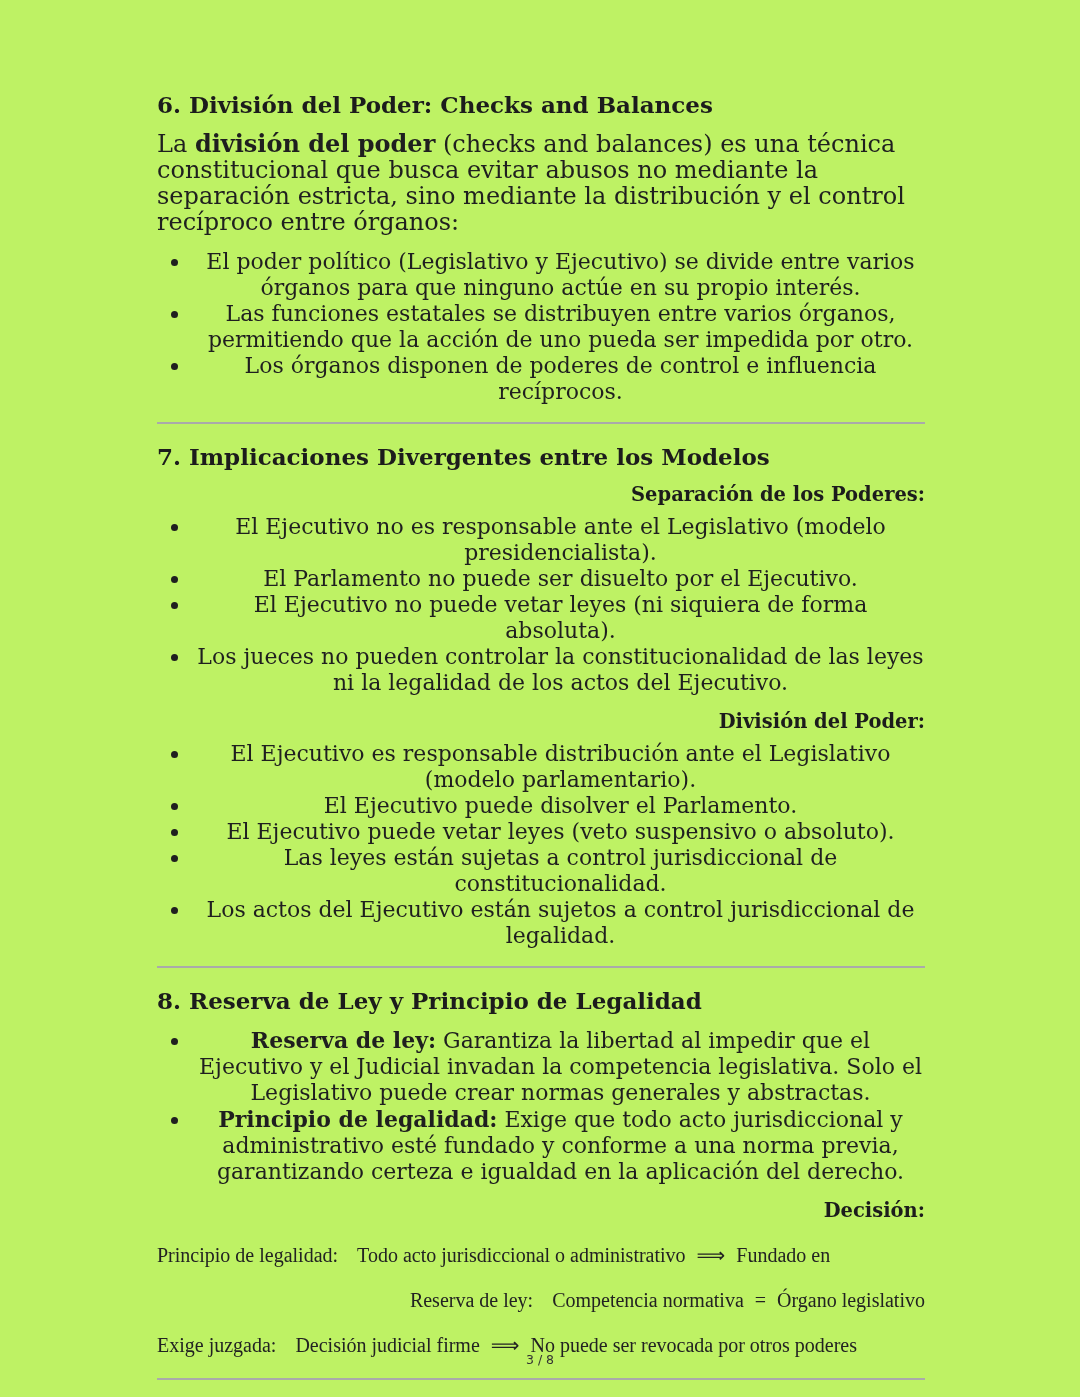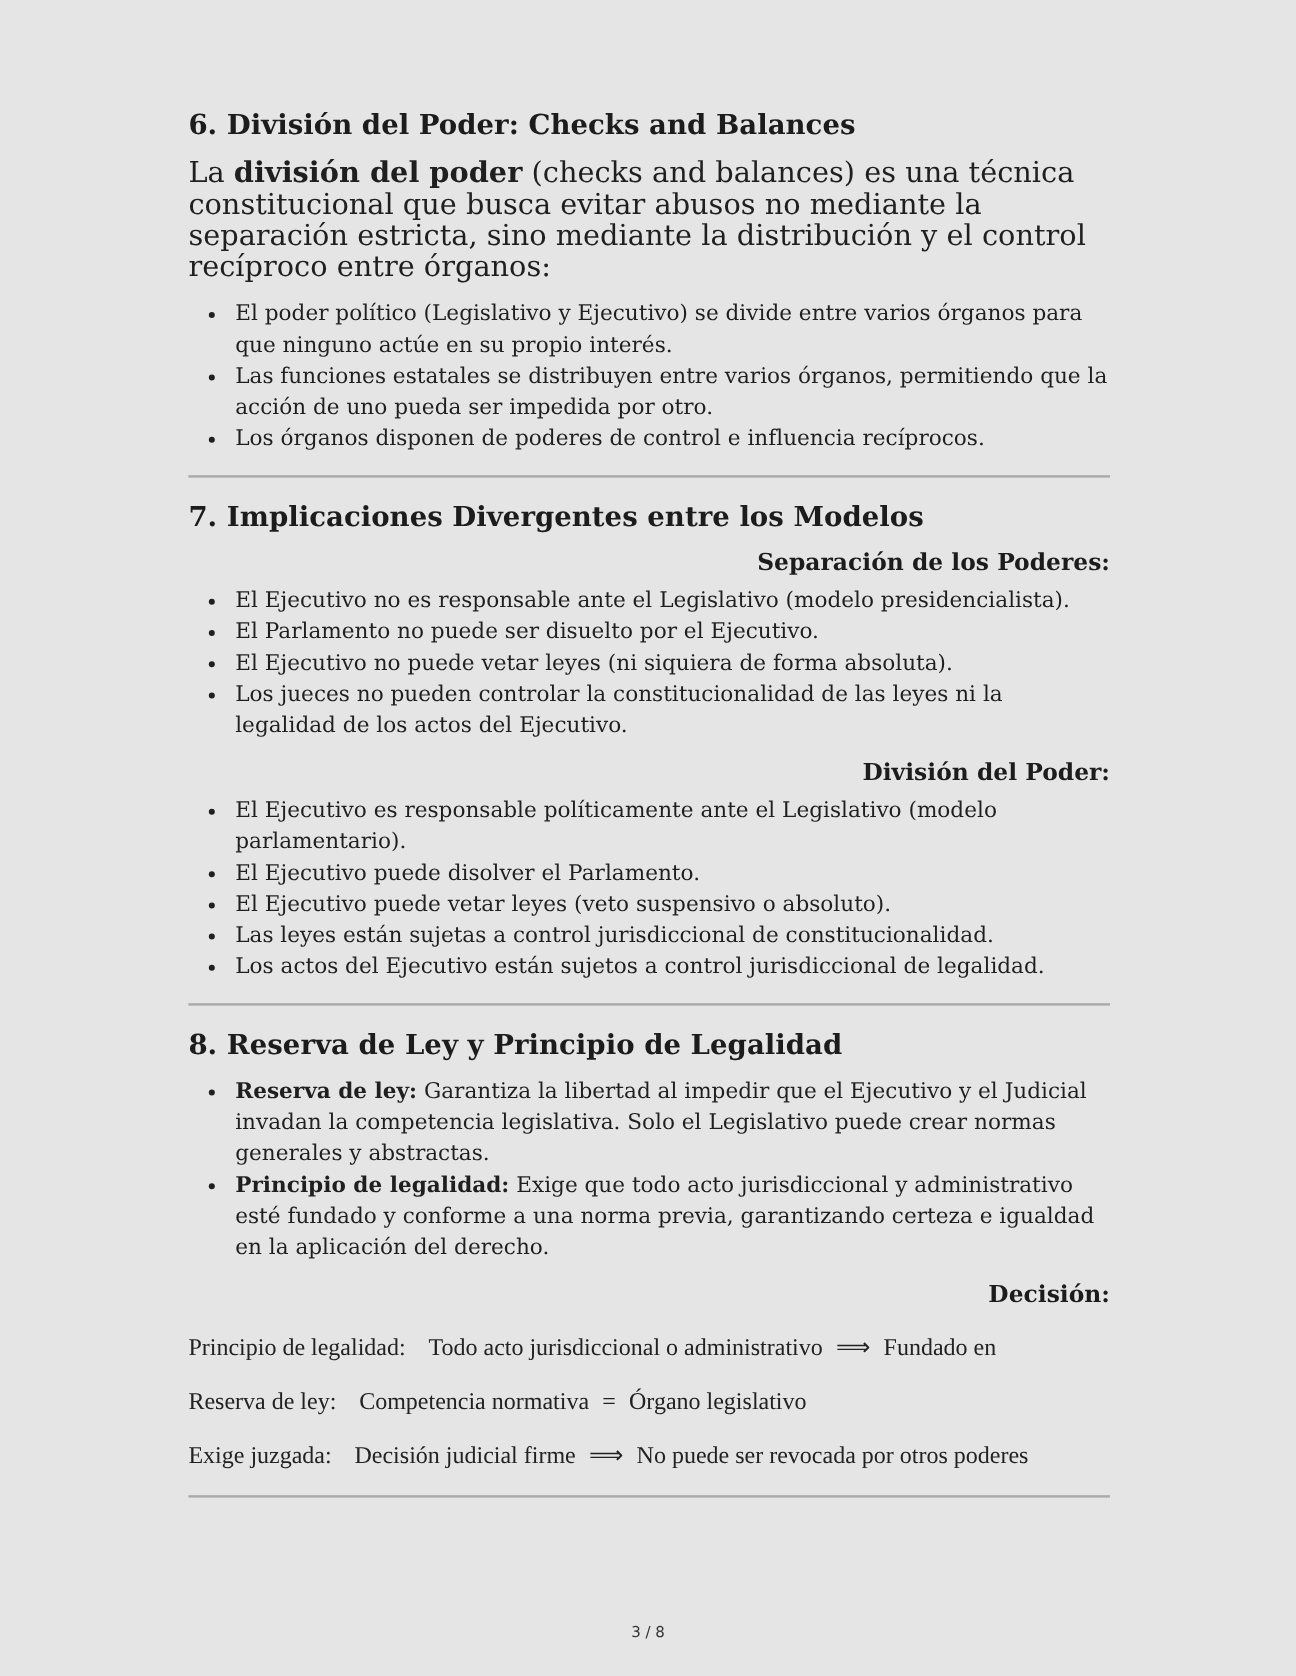--- a/index.html
+++ b/index.html
@@ -1,21 +1,21 @@
 <!DOCTYPE html>
 <html lang="es"><head>
 <meta charset="utf-8">
 <title>Documento</title>
 <style>
   html, body { margin: 0; padding: 0; background: #ffffff; }
   .page {
     position: relative;
     width: 1080px;
     height: 1397px;
-    background: #e5e5e5;
+    background: #bef264;
     font-family: "DejaVu Serif", serif;
     color: #1f1f1f;
     overflow: hidden;
   }
   .content {
     position: absolute;
     left: 157px;
     top: 91px;
     width: 768px;
   }
@@ -38,40 +38,41 @@
   p {
     font-size: 24px;
     line-height: 26px;
     margin: 0 0 14px 0;
   }
   ul {
     margin: 0 0 14px 0;
     padding-left: 34px;
   }
   li {
-    font-size: 18px;
+    font-size: 22px;
     line-height: 26px;
     padding-left: 5px;
+    text-align: center;
   }
   strong { font-weight: bold; }
   hr {
     border: none;
     border-top: 2px solid #aaaaaa;
     margin: 17px 0 19px 0;
   }
   .formula {
     font-family: Liberation Serif, serif;
     font-size: 20px;
     line-height: 25px;
     margin: 20px 0;
     white-space: nowrap;
     overflow: hidden;
     color: #222222;
   }
-  .formula.centered { text-align: left; }
+  .formula.centered { text-align: right; }
   .f-label { margin-right: 19px; }
   .f-rel { margin: 0 11px; }
   .page-number {
     position: absolute;
     left: 0;
     bottom: 30px;
     width: 100%;
     text-align: center;
     font-family: "DejaVu Sans", "Liberation Sans", sans-serif;
     font-size: 12.5px;
@@ -100,21 +101,21 @@
       <h2>7. Implicaciones Divergentes entre los Modelos</h2>
       <h3>Separación de los Poderes:</h3>
       <ul>
         <li>El Ejecutivo no es responsable ante el Legislativo (modelo presidencialista).</li>
         <li>El Parlamento no puede ser disuelto por el Ejecutivo.</li>
         <li>El Ejecutivo no puede vetar leyes (ni siquiera de forma absoluta).</li>
         <li>Los jueces no pueden controlar la constitucionalidad de las leyes ni la legalidad de los actos del Ejecutivo.</li>
       </ul>
       <h3 class="spaced">División del Poder:</h3>
       <ul>
-        <li>El Ejecutivo es responsable políticamente ante el Legislativo (modelo parlamentario).</li>
+        <li>El Ejecutivo es responsable distribución ante el Legislativo (modelo parlamentario).</li>
         <li>El Ejecutivo puede disolver el Parlamento.</li>
         <li>El Ejecutivo puede vetar leyes (veto suspensivo o absoluto).</li>
         <li>Las leyes están sujetas a control jurisdiccional de constitucionalidad.</li>
         <li>Los actos del Ejecutivo están sujetos a control jurisdiccional de legalidad.</li>
       </ul>
     </section>
 
     <hr>
 
     <section>

